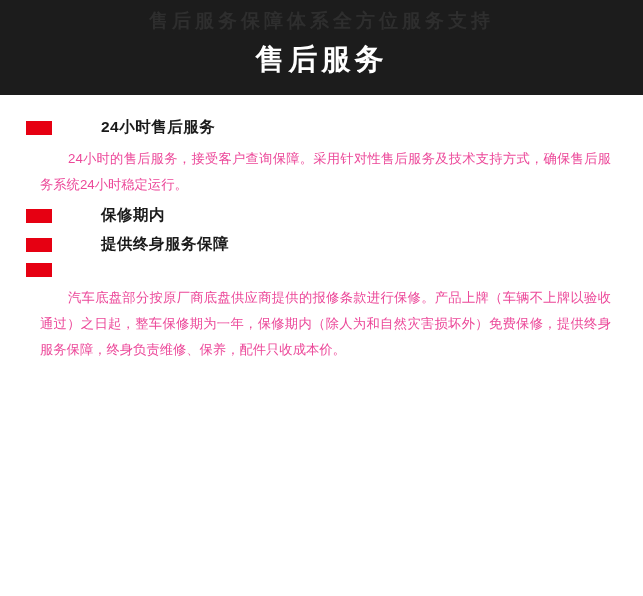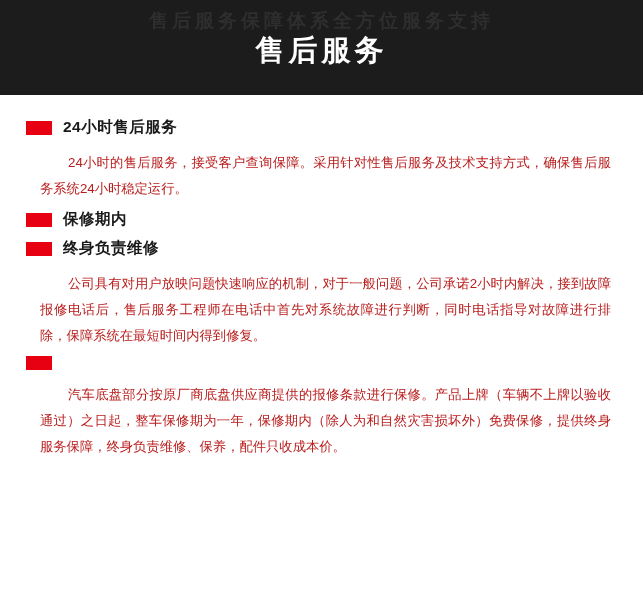--- a/index.html
+++ b/index.html
@@ -35,61 +35,62 @@
     width: 643px;
     text-align: center;
     font-size: 19px;
     font-weight: bold;
     letter-spacing: 4px;
     color: #2e2e2e;
     white-space: nowrap;
   }
   .header-title {
     position: absolute;
-    top: 31px;
+    top: 40px;
     left: 0;
     width: 643px;
     text-align: center;
     font-size: 29px;
     font-weight: bold;
     color: #ffffff;
     letter-spacing: 4px;
   }
   
   .content {
     padding: 22px 26px 0 26px;
     box-sizing: border-box;
   }
   .section {
     margin-bottom: 7px;
   }
   .sec-head {
     display: flex;
     align-items: center;
     margin-bottom: 8px;
+    gap: 38px;
   }
   .sec-bullet {
     width: 26px;
     height: 14px;
     background: #e60012;
     margin-right: 11px;
     flex: 0 0 auto;
   }
   .sec-title {
     font-size: 15.5px;
     font-weight: bold;
     color: #1a1a1a;
     letter-spacing: 0.5px;
   }
   .para {
     font-size: 13.3px;
     line-height: 26px;
-    color: #b91c1c;
+    color: #ec4899;
     text-indent: 28px;
-    margin: 12px 0 1px 0;
+    margin: 0 0 1px 0;
     text-align: justify;
     padding: 0 6px 0 14px;
   }
 </style>
 </head>
 <body>
 
 <div class="page">
 
   <div class="header">
@@ -110,23 +111,22 @@
     <div class="section">
       <div class="sec-head">
         <span class="sec-bullet"></span>
         <span class="sec-title">保修期内</span>
       </div>
     </div>
 
     <div class="section">
       <div class="sec-head">
         <span class="sec-bullet"></span>
-        <span class="sec-title">终身负责维修</span>
+        <span class="sec-title">提供终身服务保障</span>
       </div>
-      <p class="para">公司具有对用户放映问题快速响应的机制，对于一般问题，公司承诺2小时内解决，接到故障报修电话后，售后服务工程师在电话中首先对系统故障进行判断，同时电话指导对故障进行排除，保障系统在最短时间内得到修复。</p>
     </div>
 
     <div class="section">
       <div class="sec-head">
         <span class="sec-bullet"></span>
       </div>
       <p class="para">汽车底盘部分按原厂商底盘供应商提供的报修条款进行保修。产品上牌（车辆不上牌以验收通过）之日起，整车保修期为一年，保修期内（除人为和自然灾害损坏外）免费保修，提供终身服务保障，终身负责维修、保养，配件只收成本价。</p>
     </div>
 
   </div>

